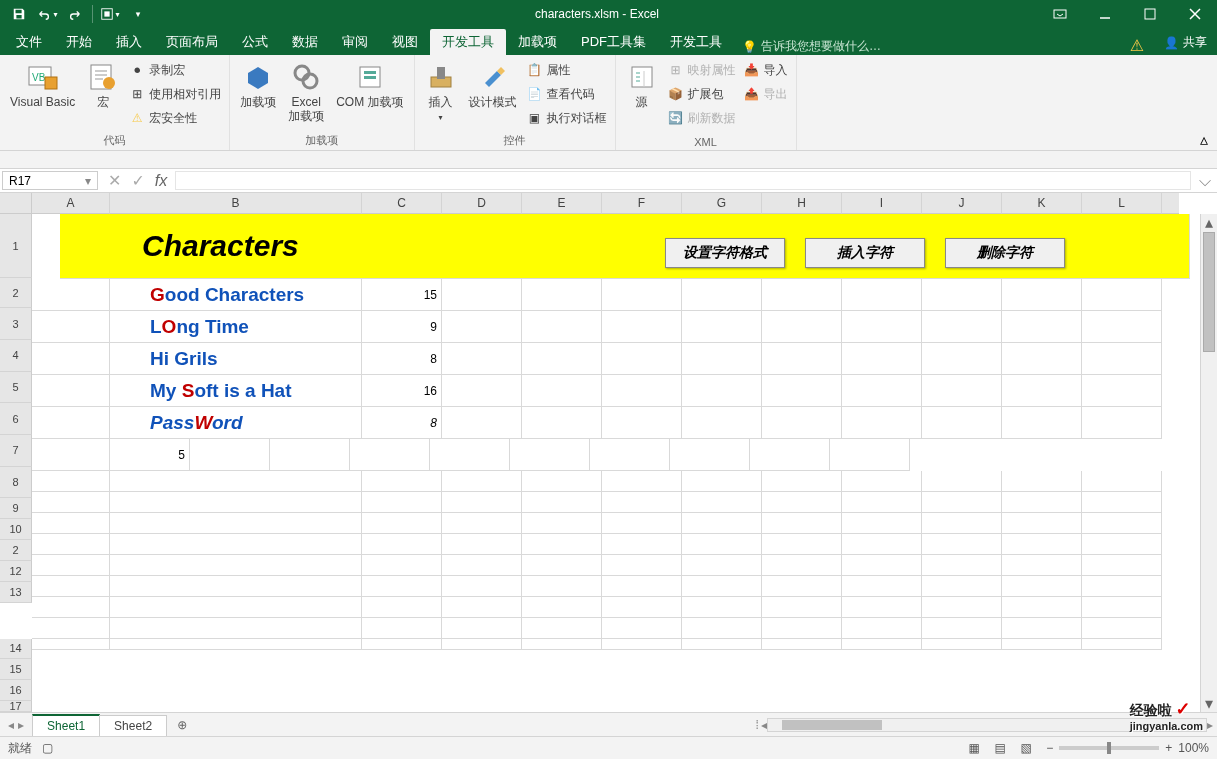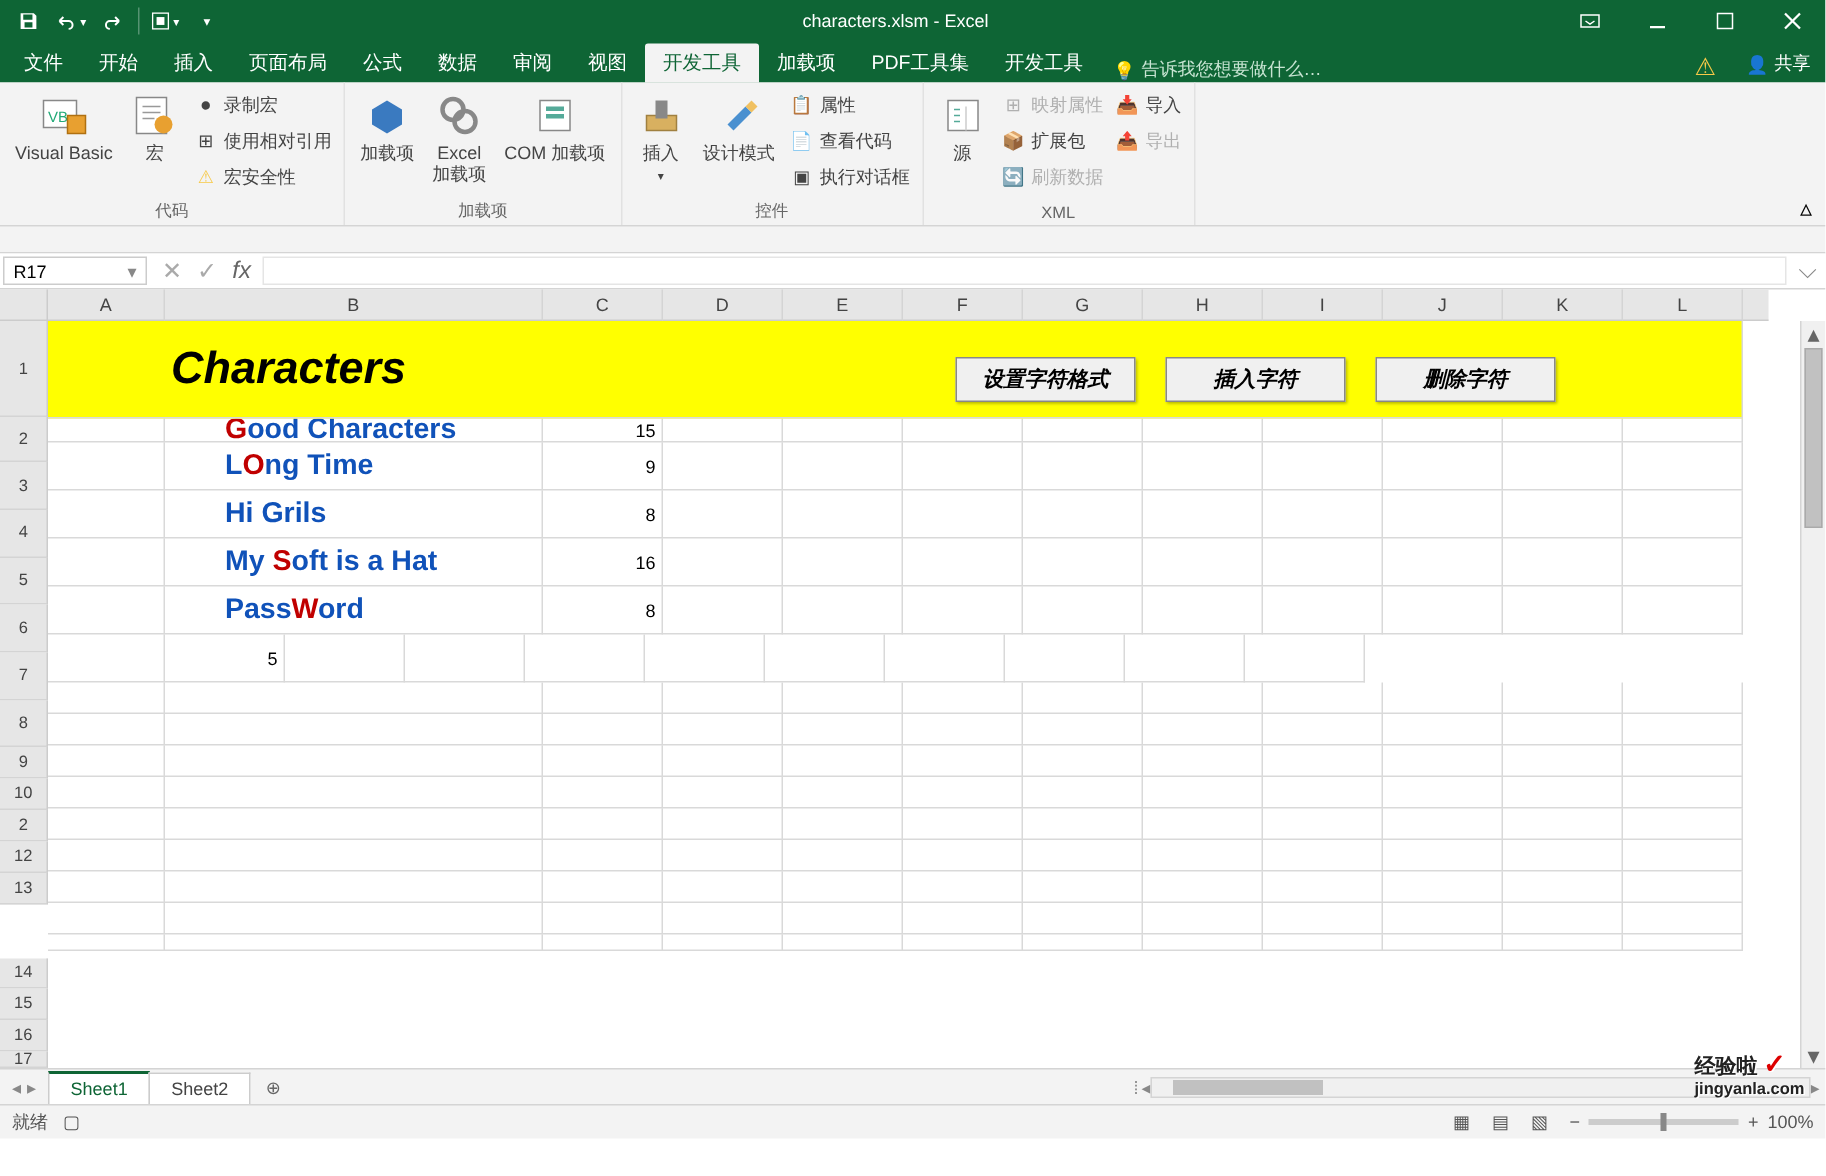--- a/index.html
+++ b/index.html
@@ -389,29 +389,29 @@
         <div class="rh" style="height: 21px;">10</div>
         <div class="rh" style="height: 21px;">2</div>
         <div class="rh" style="height: 21px;">12</div>
         <div class="rh" style="height: 21px;">13</div>
         <div class="rh" style="height: 21px; margin-top: 36px;">14</div>
         <div class="rh" style="height: 21px;">15</div>
         <div class="rh" style="height: 21px;">16</div>
         <div class="rh" style="height: 11px;">17</div>
       </div>
     <div class="cells" id="cells">
-        <div class="row" style="height: 65px;">
+        <div class="row" style="height: 65px; margin-left: 28px;">
           <div class="cell title-cell" style="width: 1130px; position: relative;">
             <span>Characters</span>
             <div class="sheet-btn" style="left: 605px; top: 24px; width: 120px;">设置字符格式</div>
             <div class="sheet-btn" style="left: 745px; top: 24px; width: 120px;">插入字符</div>
             <div class="sheet-btn" style="left: 885px; top: 24px; width: 120px;">删除字符</div>
           </div>
         </div>
-        <div class="row" style="height: 16px; text-align: center;">
+        <div class="row" style="height: 32px; text-align: center;">
           <div class="cell" style="width: 78px;"></div>
           <div class="cell" style="width: 252px; padding-left: 40px;">
             <span class="data-text"><span class="red">G</span><span>ood Characters</span></span>
           </div>
           <div class="cell num" style="width: 80px;">15</div>
           <div class="cell" style="width: 80px;"></div>
           <div class="cell" style="width: 80px;"></div>
           <div class="cell" style="width: 80px;"></div>
           <div class="cell" style="width: 80px;"></div>
           <div class="cell" style="width: 80px;"></div>
@@ -461,21 +461,21 @@
           <div class="cell" style="width: 80px;"></div>
           <div class="cell" style="width: 80px;"></div>
           <div class="cell" style="width: 80px;"></div>
           <div class="cell" style="width: 80px;"></div>
           <div class="cell" style="width: 80px;"></div>
           <div class="cell" style="width: 80px;"></div>
           <div class="cell" style="width: 80px;"></div>
           <div class="cell" style="width: 80px;"></div>
           <div class="cell" style="width: 80px;"></div>
         </div>
-        <div class="row" style="height: 32px;">
+        <div class="row" style="height: 32px; font-style: italic;">
           <div class="cell" style="width: 78px;"></div>
           <div class="cell" style="width: 252px; padding-left: 40px;">
             <span class="data-text"><span>Pass</span><span class="red">W</span><span>ord</span></span>
           </div>
           <div class="cell num" style="width: 80px;">8</div>
           <div class="cell" style="width: 80px;"></div>
           <div class="cell" style="width: 80px;"></div>
           <div class="cell" style="width: 80px;"></div>
           <div class="cell" style="width: 80px;"></div>
           <div class="cell" style="width: 80px;"></div>

